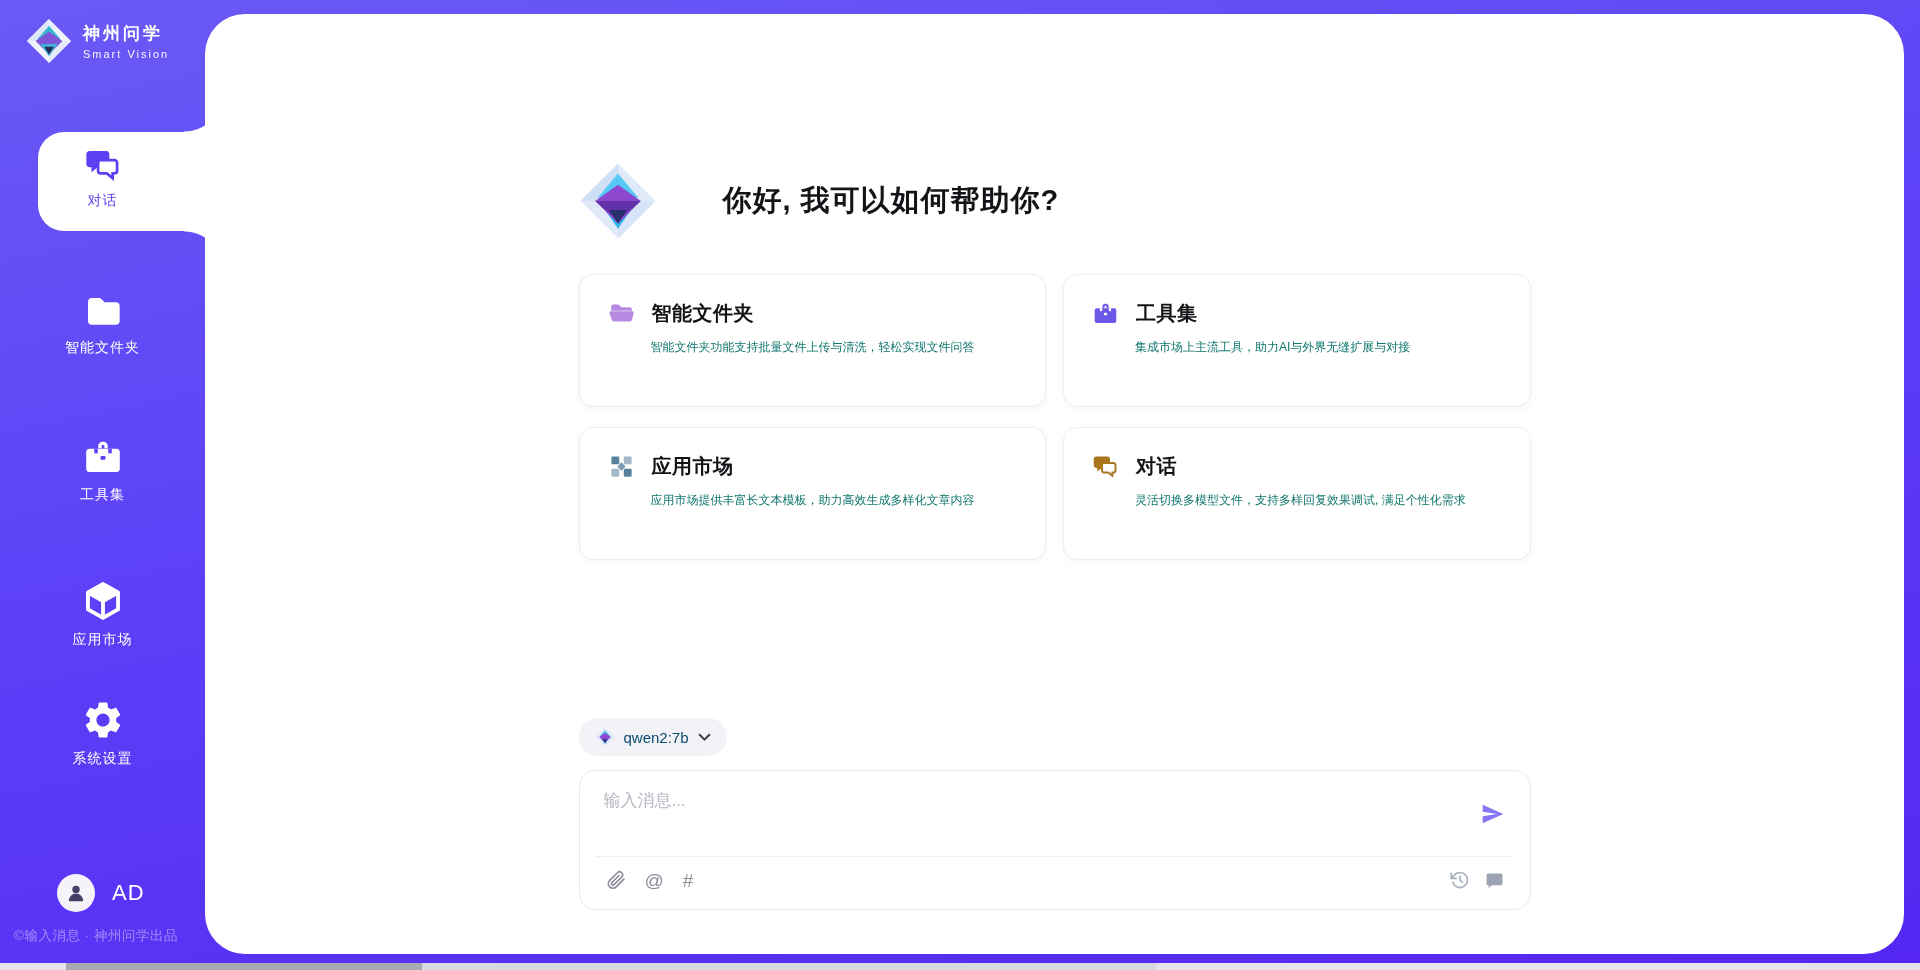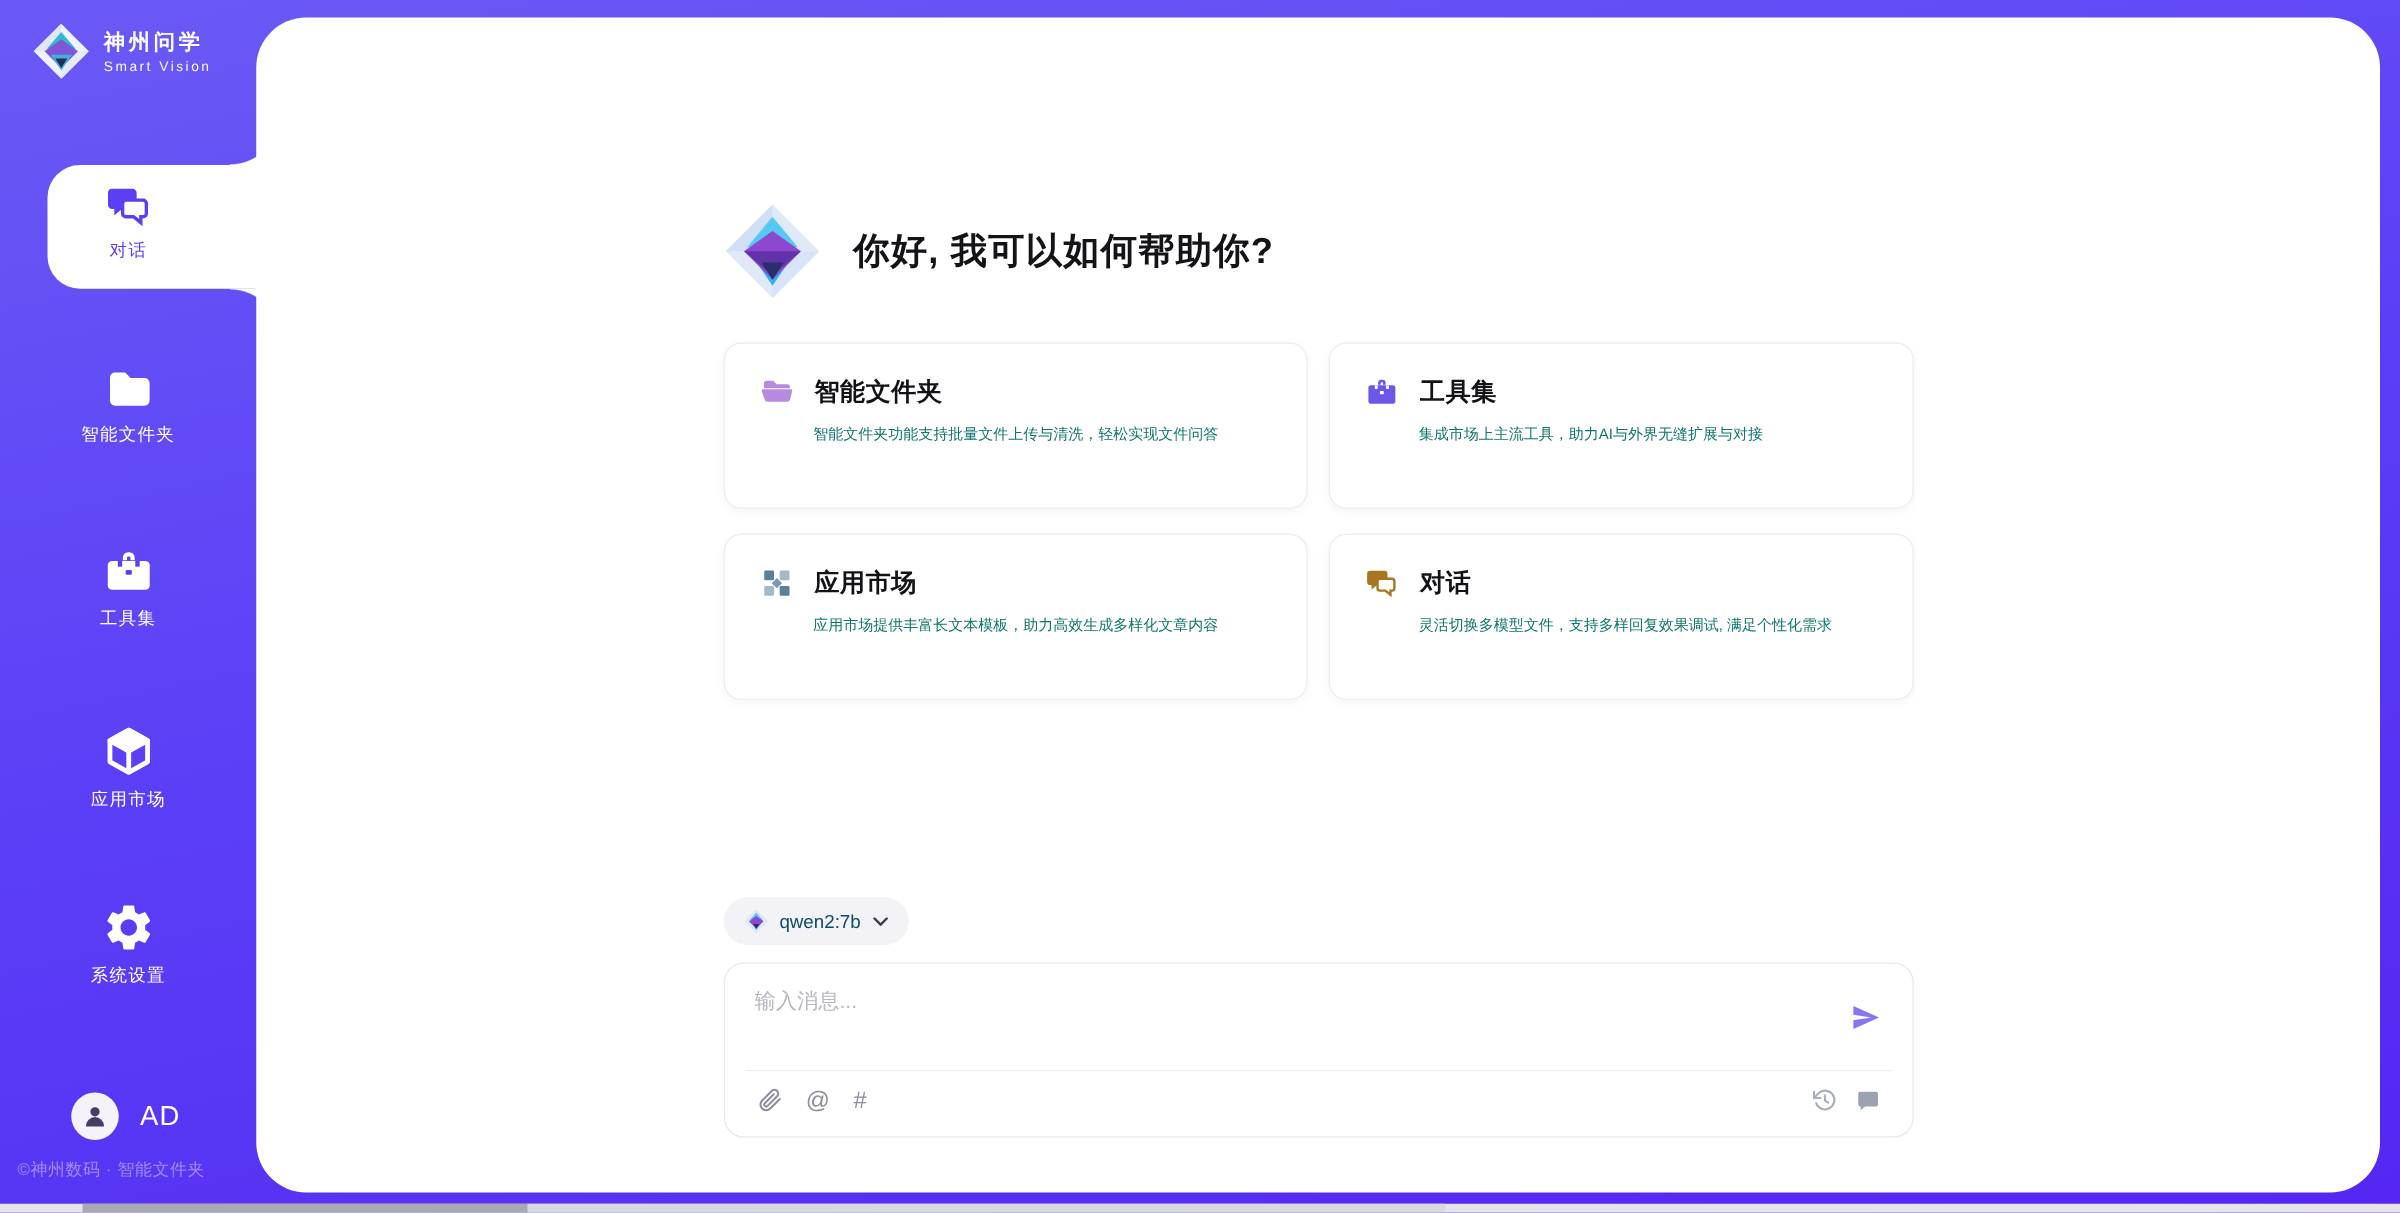--- a/index.html
+++ b/index.html
@@ -17,36 +17,36 @@
     background:#fff; border-radius:26px 0 0 26px; }
   .tab-bg::before { content:""; position:absolute; right:0; top:-40px; width:40px; height:40px;
     background:radial-gradient(circle 40px at 0 0, rgba(255,255,255,0) 39px, #fff 40px); }
   .tab-bg::after { content:""; position:absolute; right:0; bottom:-40px; width:40px; height:40px;
     background:radial-gradient(circle 40px at 0 100%, rgba(255,255,255,0) 39px, #fff 40px); }
 
   .nav-item { position:absolute; left:0; width:205px; display:flex; flex-direction:column;
     align-items:center; gap:8px; cursor:pointer; }
   .nav-item .nav-label { font-size:14px; color:#fff; letter-spacing:1px; }
   .nav-item.active .nav-label { color:#5b3ff2; font-weight:500; }
-  .ni-0 { top:146px; } .ni-1 { top:291px; } .ni-2 { top:436px; } .ni-3 { top:579px; } .ni-4 { top:720px; }
+  .ni-0 { top:146px; } .ni-1 { top:291px; } .ni-2 { top:436px; } .ni-3 { top:579px; } .ni-4 { top:698px; }
 
   .user-row { position:absolute; left:57px; top:874px; display:flex; align-items:center; gap:17px; }
   .avatar { width:38px; height:38px; border-radius:50%; background:#f6f2fa; display:flex;
     align-items:center; justify-content:center; }
   .user-name { color:#fff; font-size:22px; letter-spacing:1px; }
   .copyright { position:absolute; left:14px; top:927px; width:195px; font-size:13.5px;
     color:rgba(255,255,255,.42); letter-spacing:.5px; white-space:nowrap; }
 
   
   .panel { position:absolute; left:205px; top:14px; right:16px; bottom:16px;
     background:#fff; border-radius:40px; }
   .content { position:relative; width:952px; height:100%; margin:0 auto; }
 
   .hero { position:absolute; top:148px; left:0; display:flex; align-items:center; gap:26px; }
-  .hero-title { font-size:29px; font-weight:700; color:#131318; letter-spacing:1px; }
+  .hero-title { font-size:29px; font-weight:700; color:#131318; letter-spacing:1px;margin-left:40px; }
 
   .cards { position:absolute; top:260px; left:0; right:0; display:grid;
     grid-template-columns:1fr 1fr; column-gap:17px; row-gap:20px; }
   .card { height:133px; background:#fff; border:1px solid #ececf1; border-radius:14px;
     padding:25px 28px; box-shadow:0 2px 8px rgba(25,25,60,.04); cursor:pointer; }
   .card-head { display:flex; align-items:center; gap:17px; }
   .card-title { font-size:20px; font-weight:800; color:#121217; letter-spacing:.5px; }
   .card-desc { margin:11px 0 0 43px; font-size:12px; color:#0f766e; line-height:1.6; }
 
   .composer { position:absolute; left:0; right:0; bottom:44px; }
@@ -156,21 +156,21 @@
       <span>
         <svg width="24" height="24" viewBox="0 0 24 24" fill="#453f66">
           <circle cx="12" cy="8.4" r="3.7"></circle>
           <path d="M4.8 19.8a7.2 7.2 0 0 1 14.4 0v.4H4.8z"></path>
         </svg>
       </span>
     </span>
     <span class="user-name">AD</span>
   </div>
 
-  <div class="copyright">©神州数码 · 智能文件夹</div>
+  <div class="copyright">©输入消息 · 神州问学出品</div>
 </aside>
 
 <main class="panel">
   <div class="content">
 
     <div class="hero">
       <span>
         <svg width="78" height="78" viewBox="0 0 48 48">
           <polygon points="24,1 47,24 24,47 1,24" fill="#dfe9f8"></polygon>
           <polygon points="24,1 1,24 24,24" fill="#d1dff5"></polygon>

